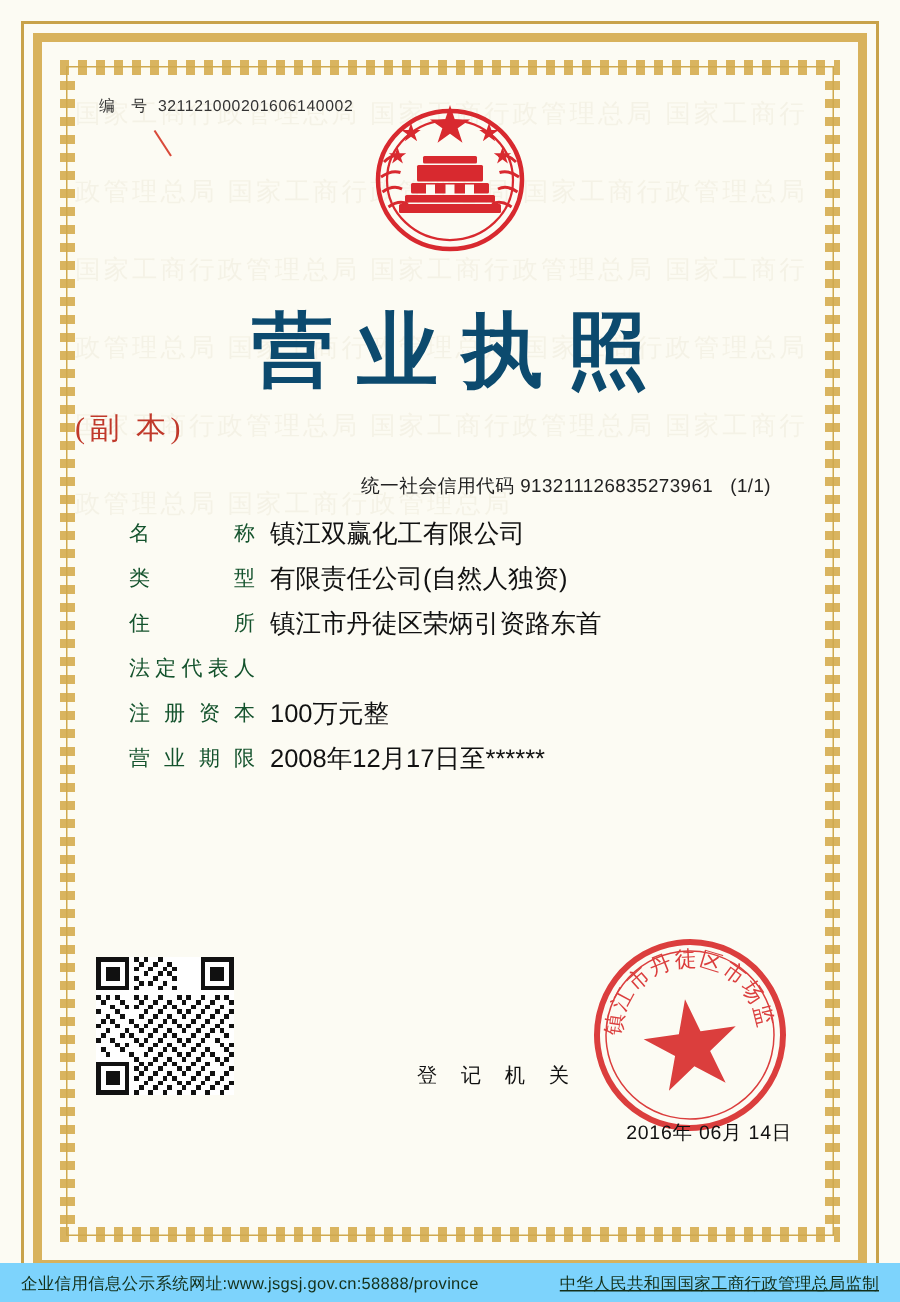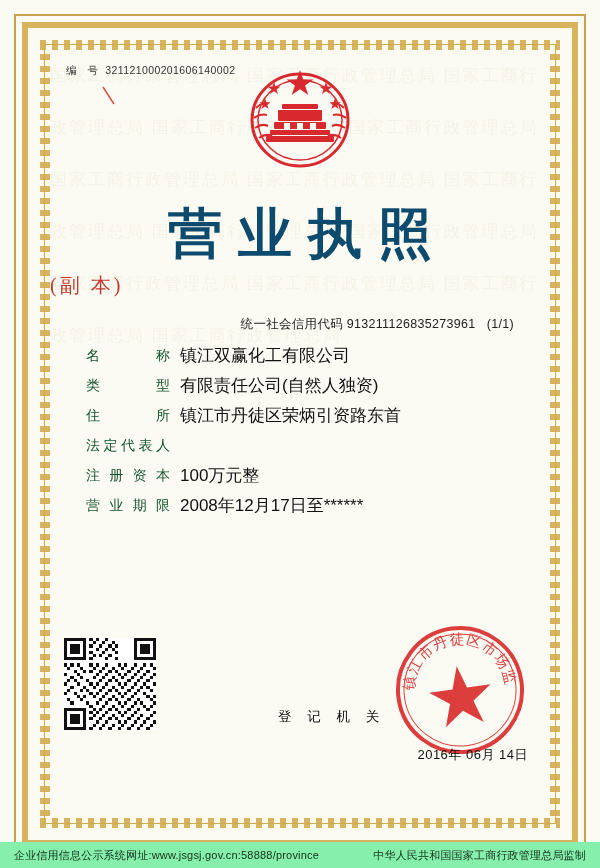--- a/index.html
+++ b/index.html
@@ -198,31 +198,31 @@
     transform: rotate(-8deg);
     opacity: 0.86;
   }
   
   .footer {
     position: absolute;
     left: 0;
     right: 0;
     bottom: 0;
     height: 26px;
-    background: #86efac;
+    background: #7dd3fc;
     display: flex;
     align-items: center;
     justify-content: space-between;
     padding: 0 14px;
     box-sizing: border-box;
     font-size: 11px;
     color: #14301a;
   }
   .footer-left { letter-spacing: 0.2px; }
-  .footer-right { letter-spacing: 0.2px; }
+  .footer-right { letter-spacing: 0.2px; text-decoration: underline; }
 </style>
 </head>
 <body>
 
 <div class="page">
 
   <div class="frame-outer"></div>
   <div class="frame-mid"></div>
   <div class="frame-inner-band"></div>
   <div class="frame-line"></div>

